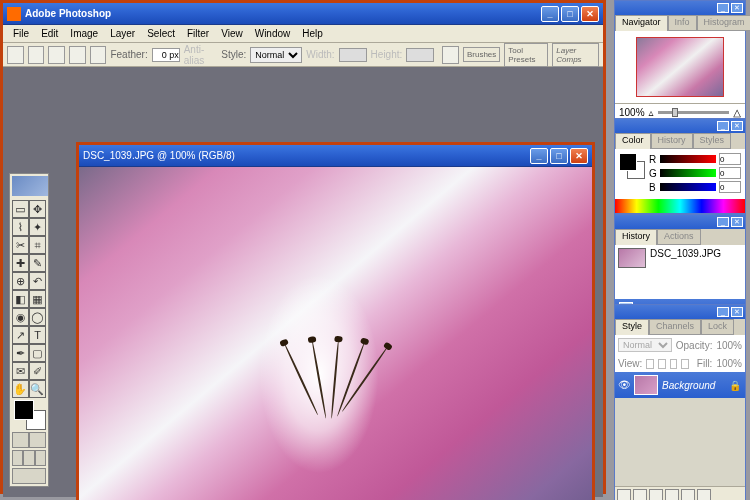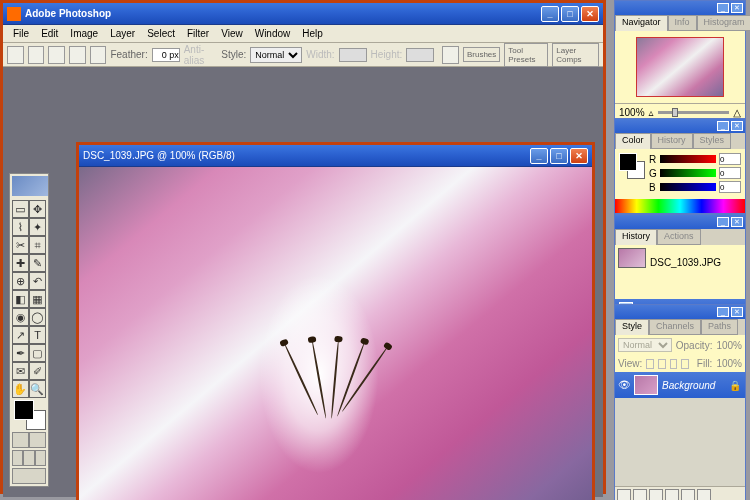--- a/index.html
+++ b/index.html
@@ -36,21 +36,21 @@
 
 
 .imgwin{position:absolute;left:73px;top:75px;width:519px;height:398px;}
 .imgwin .canvas{height:358px;background:linear-gradient(140deg,#7a6a8a 0%,#d888b8 15%,#e0a0c8 25%,#f5f5f8 42%,#e8b8d8 50%,#d070a8 62%,#c05898 75%,#8868a0 90%,#6a5a8a 100%);position:relative;overflow:hidden;}
 .imgwin .canvas::before{content:"";position:absolute;left:35%;top:30%;width:120px;height:200px;background:radial-gradient(ellipse,#fff 0%,rgba(255,255,255,0.6) 40%,transparent 70%);}
 .stamens{position:absolute;left:45%;top:48%;}
 .stamen{position:absolute;width:2px;height:80px;background:#3a2a1a;border-radius:50%;}
 .stamen::after{content:"";position:absolute;top:-3px;left:-3px;width:8px;height:6px;background:#2a1a0a;border-radius:40%;}
 
 
-.rp{border:1px solid #5a7ac8;background:#fef9c3;}
+.rp{border:1px solid #5a7ac8;background:#ffffff;}
 .rp .ptitle{background:linear-gradient(to bottom,#4a7ad8,#2a5fce);height:14px;display:flex;justify-content:flex-end;align-items:center;gap:2px;padding:0 2px;}
 .rp .ptitle .pbtn{width:12px;height:10px;background:#6a9ce8;border:1px solid #fff;font-size:7px;color:#fff;text-align:center;line-height:8px;}
 .tabs{display:flex;background:#d4d0c0;height:16px;}
 .tab{padding:1px 6px;font-size:9px;border:1px solid #999;background:#e8e6d8;}
 .tab.active{background:#ece9d8;border-bottom:none;}
 .tab.inactive{color:#888;background:#d4d0c0;}
 .pfoot{height:16px;background:#ece9d8;border-top:1px solid #aca899;display:flex;align-items:center;gap:2px;padding:0 2px;}
 .pfoot .ic{width:14px;height:12px;border:1px solid #888;background:#f0f0e8;}
 
 
@@ -65,21 +65,21 @@
 .color .sw .f{width:18px;height:18px;background:#000;border:1px solid #fff;position:absolute;}
 .color .sw .b{width:18px;height:18px;background:#fff;border:1px solid #666;position:absolute;right:0;bottom:0;}
 .color .sliders{flex:1;}
 .crow{display:flex;align-items:center;gap:3px;margin-bottom:2px;}
 .crow .cl{width:8px;}
 .crow .cs{flex:1;height:8px;}
 .crow input{width:22px;height:12px;font-size:8px;border:1px solid #999;}
 .spectrum{height:14px;background:linear-gradient(to right,#f00,#ff0,#0f0,#0ff,#00f,#f0f,#f00);}
 
 
-.hist .snap{display:flex;align-items:flex-end;padding:3px;gap:4px;}
+.hist .snap{display:flex;align-items:flex-start;padding:3px;gap:4px;}
 .hist .snap .th{width:28px;height:20px;background:linear-gradient(135deg,#b878a8,#e0c0d8);border:1px solid #666;}
 .hist .step{background:linear-gradient(#4a7ad8,#2a5fce);color:#fff;padding:3px 4px;display:flex;gap:4px;align-items:center;margin-top:28px;}
 .hist .step .hi{width:14px;height:12px;background:#b0cef8;border:1px solid #fff;}
 
 
 .lay .ctrlrow{display:flex;gap:4px;padding:3px;align-items:center;color:#888;}
 .lay select{width:60px;height:14px;font-size:9px;border:1px solid #aaa;}
 .lay .layer{background:linear-gradient(#4a7ad8,#2a5fce);color:#fff;padding:3px;display:flex;align-items:center;gap:4px;}
 .lay .layer .eye{width:12px;height:12px;}
 .lay .layer .lth{width:24px;height:20px;background:linear-gradient(135deg,#b878a8,#d8a0c8);border:1px solid #fff;}
@@ -122,21 +122,21 @@
     <span class="lbl">Style:</span>
     <select><option>Normal</option></select>
     <span class="lbl" style="color:#bbb">Width:</span>
     <input disabled="" style="background: rgb(221, 221, 221);">
     <span class="lbl" style="color:#bbb">Height:</span>
     <input disabled="" style="background: rgb(221, 221, 221);">
     <span style="flex:1"></span>
     <span class="optbtn"></span>
     <span class="lbl" style="border:1px solid #999;padding:2px 3px;font-size:8px;">Brushes</span>
     <span class="lbl" style="border:1px solid #999;padding:2px 3px;font-size:8px;">Tool Presets</span>
-    <span class="lbl" style="border:1px solid #999;padding:2px 3px;font-size:8px;">Layer Comps</span>
+    <span class="lbl" style="border:1px solid #999;padding:2px 3px;font-size:8px;font-style:italic;">Layer Comps</span>
   </div>
   <div class="workspace">
 
     <div class="toolbox">
       <div class="feather"></div>
       <div class="toolrow">
           <div class="tool">▭</div>
           <div class="tool">✥</div>
         </div>
       <div class="toolrow">
@@ -304,21 +304,21 @@
 </div>
 
 <div class="rp lay" style="position:absolute;left:614px;top:304px;width:132px;">
   <div class="ptitle">
       <div class="pbtn">_</div>
       <div class="pbtn">✕</div>
     </div>
   <div class="tabs">
     <div class="tab active">Style</div>
     <div class="tab inactive">Channels</div>
-    <div class="tab inactive">Paths</div>
+    <div class="tab inactive">Lock</div>
   </div>
   <div class="ctrlrow">
     <select disabled=""><option>Normal</option></select>
     <span>Opacity:</span>
     <span>100%</span>
   </div>
   <div class="ctrlrow">
     <span>View:</span>
     <span class="ic" style="width:10px;height:10px;border:1px solid #bbb;display:inline-block"></span>
     <span class="ic" style="width:10px;height:10px;border:1px solid #bbb;display:inline-block"></span>

